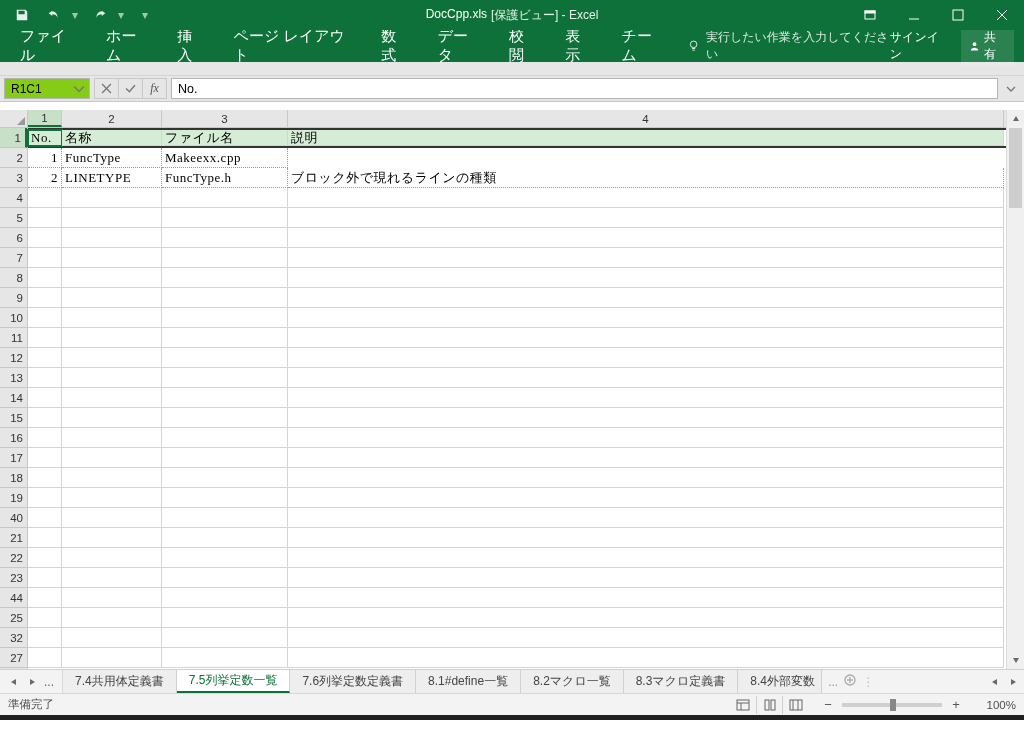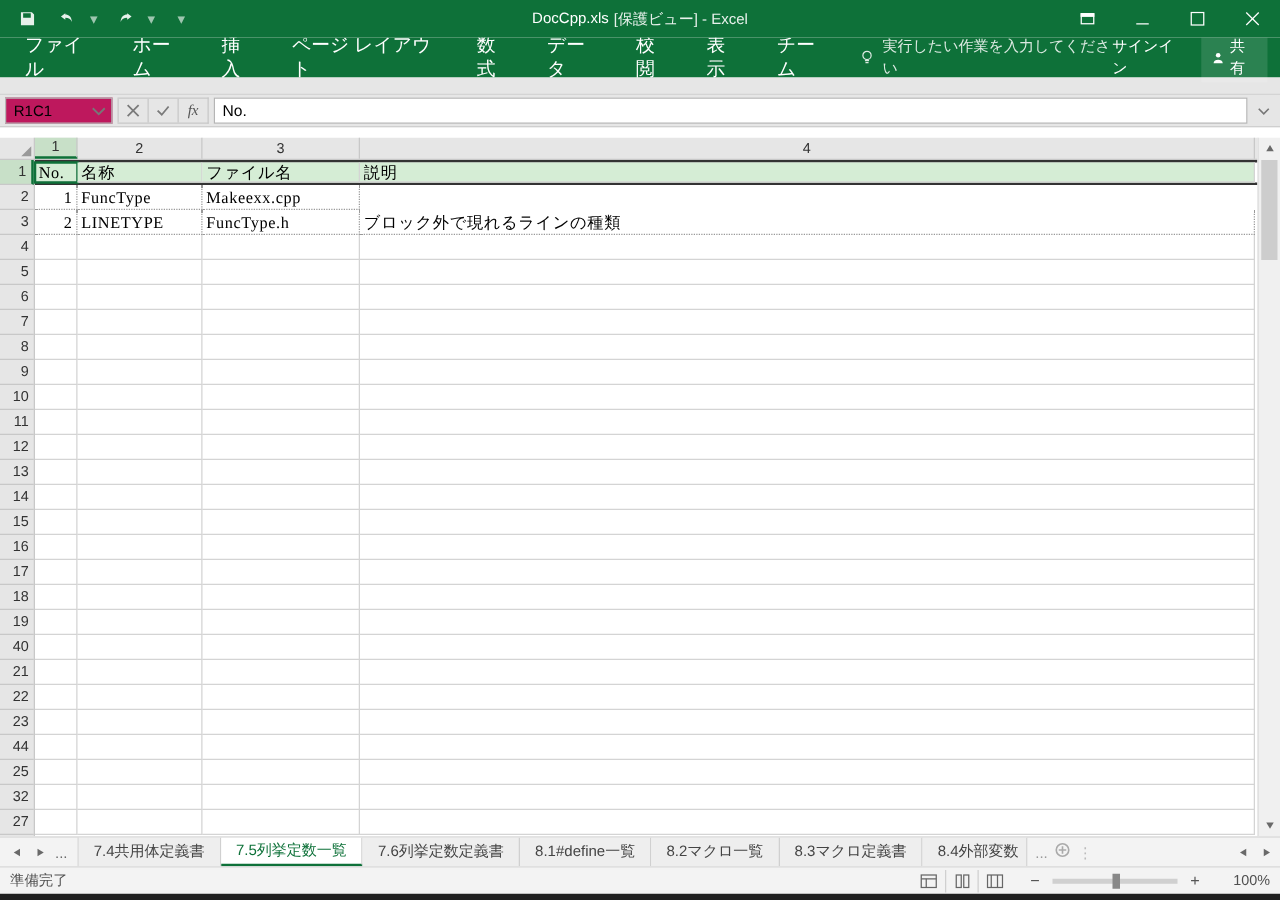--- a/index.html
+++ b/index.html
@@ -24,21 +24,21 @@
 .ribbon .tell-me { display:flex; align-items:center; gap:6px; opacity:0.85; margin-left:8px; font-size:12px; }
 .ribbon .tell-me svg { width:14px; height:14px; fill:none; stroke:#fff; stroke-width:1.2; }
 .ribbon-right { margin-left:auto; display:flex; align-items:center; gap:14px; padding-right:10px; }
 .ribbon-right .share { display:flex; align-items:center; gap:4px; background: rgba(255,255,255,0.12); padding:3px 8px; border-radius:1px; font-size:12px; }
 .ribbon-right .share svg { width:12px; height:12px; fill:#fff; }
 .ribbon-right .signin { font-size:12px; }
 .below-ribbon-gap { height:14px; background:#e6e6e6; border-bottom:1px solid #d4d4d4; }
 
 
 .fbar { height: 26px; background: #e6e6e6; display: flex; align-items: center; border-bottom:1px solid #c8c8c8; padding:0 4px; }
-.namebox { width: 86px; height: 21px; background:#be185d; border:1px solid #b5b5b5; display:flex; align-items:center; padding:0 4px 0 6px; font-size:12px; justify-content:space-between; }
+.namebox { width: 86px; height: 21px; background:#84cc16; border:1px solid #b5b5b5; display:flex; align-items:center; padding:0 4px 0 6px; font-size:12px; justify-content:space-between; }
 .namebox .dd-arrow { width:12px; height:12px; }
 .fb-btns { display:flex; align-items:center; margin:0 4px; border:1px solid #c8c8c8; border-left:none; background:#e6e6e6; height:21px; }
 .fb-btns .fbb { width:24px; height:100%; display:flex; align-items:center; justify-content:center; border-left:1px solid #c8c8c8; }
 .fb-btns svg { width:11px; height:11px; stroke:#7a7a7a; fill:none; stroke-width:1.3; }
 .fb-btns .fx { font-style:italic; font-family: "Times New Roman", serif; font-size:12px; color:#555; }
 .formula-input { flex:1; height:21px; background:#fff; border:1px solid #b5b5b5; display:flex; align-items:center; padding:0 6px; font-size:12.5px; margin-right:4px; font-family: "Meiryo", sans-serif; }
 .fb-expand { width:18px; height:21px; display:flex; align-items:center; justify-content:center; }
 .fb-expand svg { width:10px; height:10px; stroke:#777; fill:none; stroke-width:1.3; }
 
 .gap2 { height:8px; background:#fff; }

